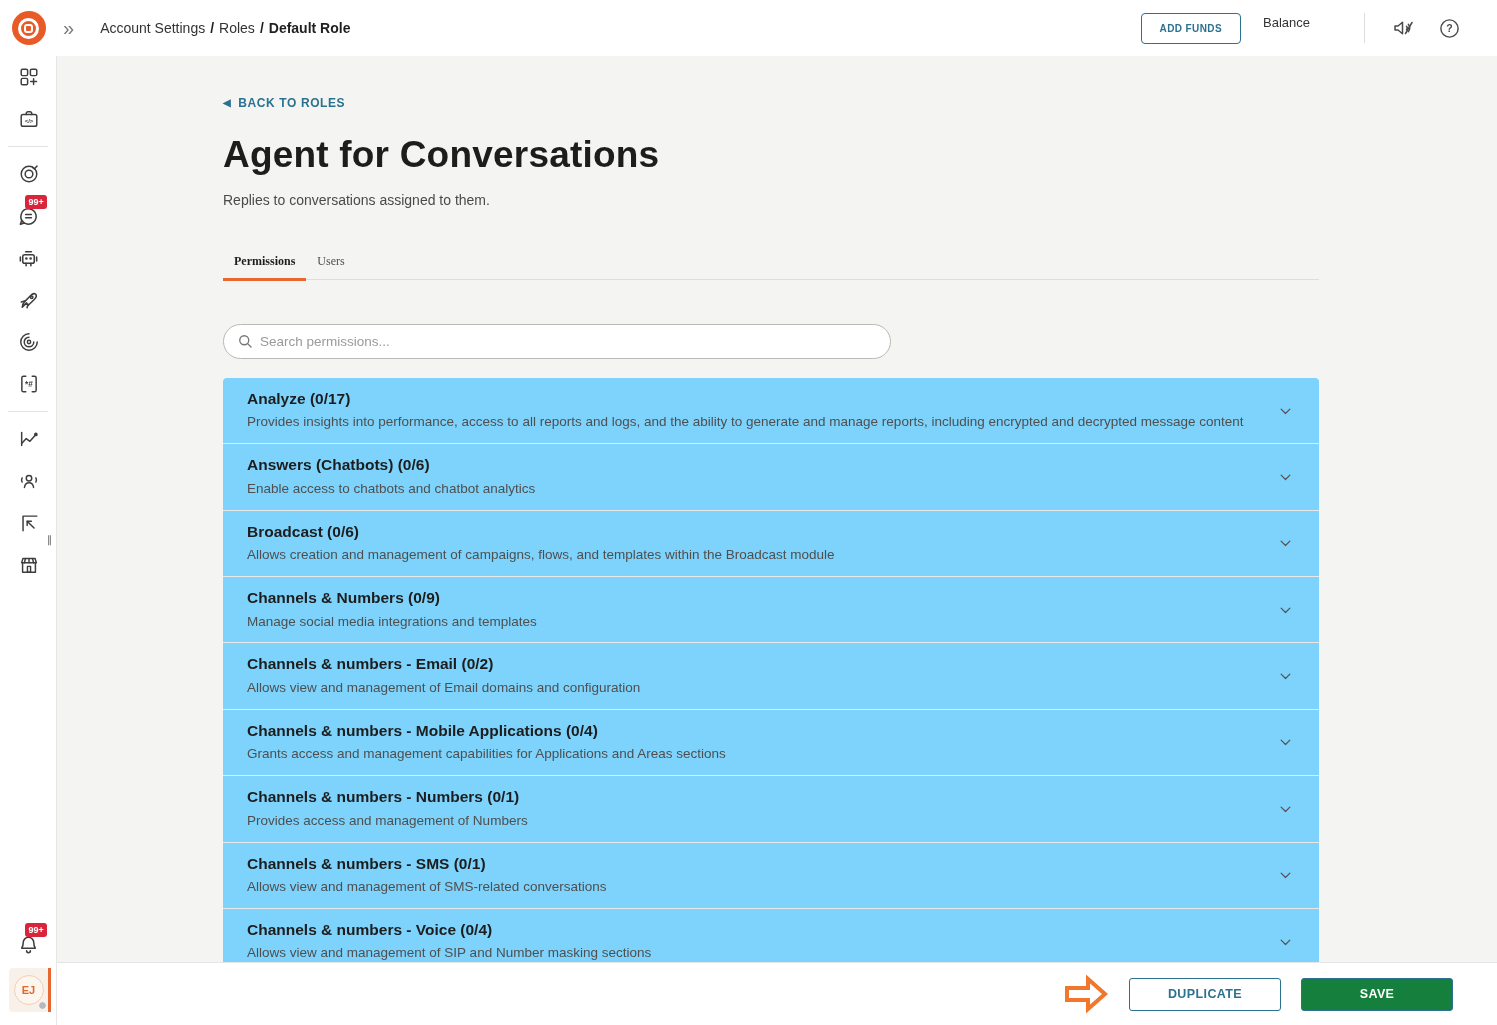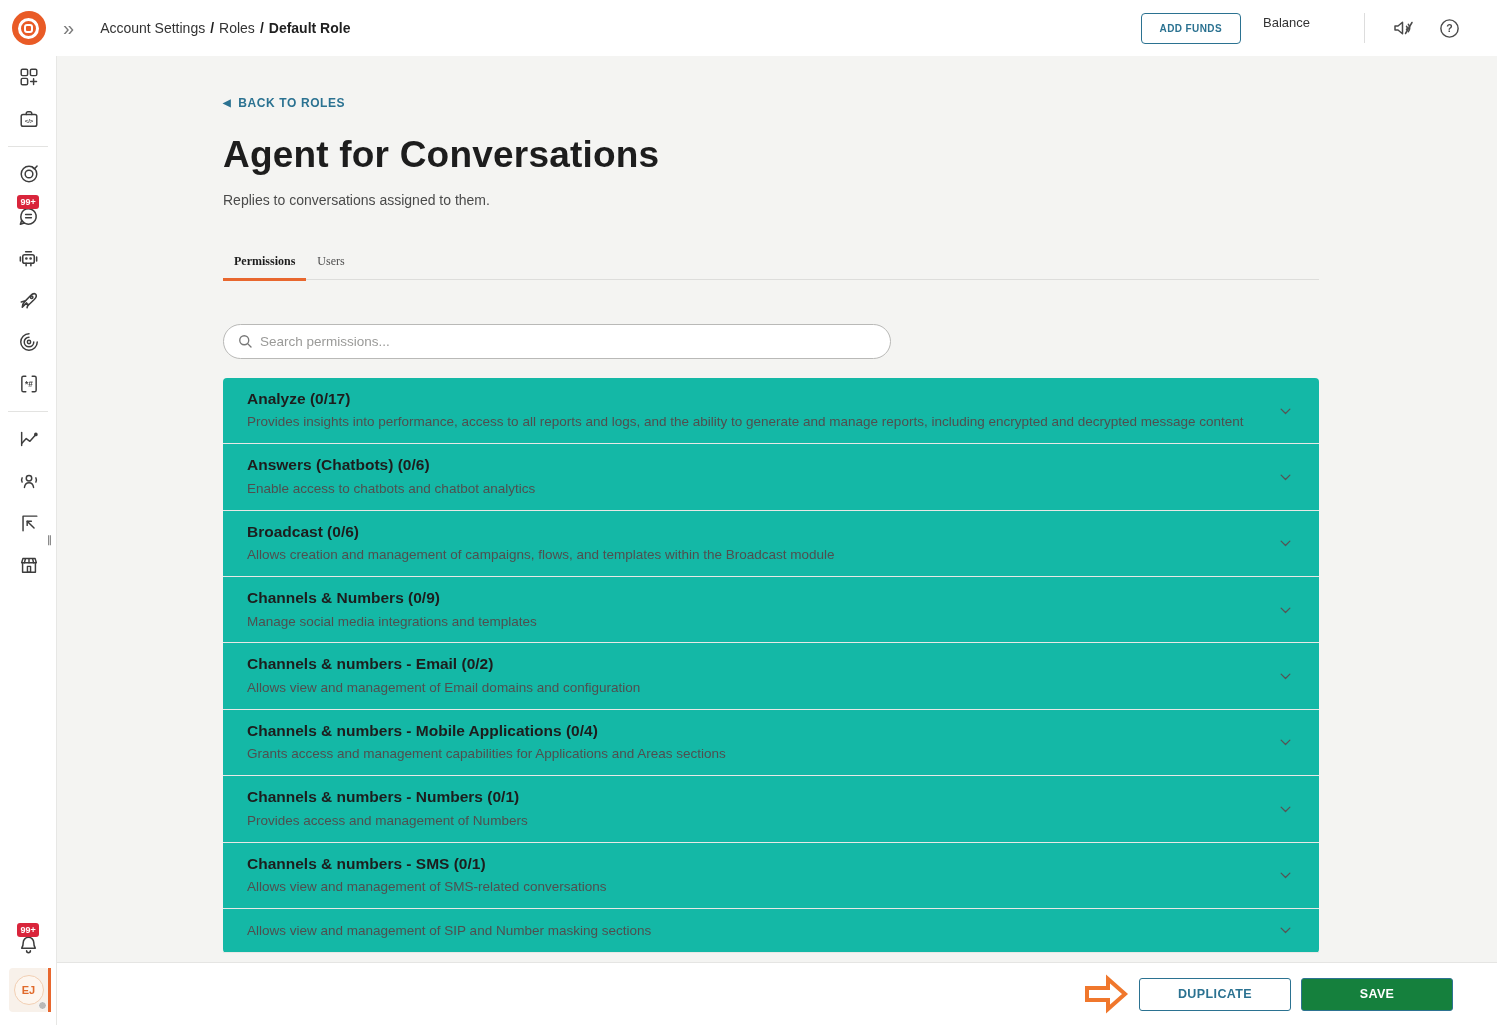--- a/index.html
+++ b/index.html
@@ -29,21 +29,21 @@
     align-items:center; justify-content:center; cursor:pointer; }
   .top-icon:last-child { margin-right:0; }
 
   
   .sidebar { position:absolute; top:56px; left:0; bottom:0; width:57px; background:#fff;
     border-right:1px solid #e7e7e5; z-index:4; }
   .side-item { width:57px; height:42px; display:flex; align-items:center; justify-content:center;
     position:relative; cursor:pointer; color:#3d3d3d; }
   .side-divider { height:1px; background:#e3e3e1; margin:6px 8px; }
   .badge { position:absolute; background:#d9253b; color:#fff; font-size:9px; font-weight:700;
-    padding:1.5px 3.5px; border-radius:3px; top:0; left:17px; line-height:1.2; }
+    padding:1.5px 3.5px; border-radius:3px; top:0; left:25px; line-height:1.2; }
   .side-bottom { position:absolute; bottom:10px; left:0; width:57px; }
   .avatar-item { position:relative; width:57px; height:50px; display:flex; align-items:center;
     justify-content:center; cursor:pointer; }
   .avatar-bg { width:40px; height:44px; background:#f8f1ea; border-radius:4px; display:flex;
     align-items:center; justify-content:center; position:relative; }
   .avatar-circle { width:30px; height:30px; border-radius:50%; background:#fdf6ef;
     border:1px solid #f2cfb3; color:#e06a2b; font-size:11px; font-weight:700;
     display:flex; align-items:center; justify-content:center; }
   .status-dot { position:absolute; width:9px; height:9px; background:#b9b9b9; border:1.5px solid #fff;
     border-radius:50%; right:2px; bottom:2px; }
@@ -67,32 +67,32 @@
   .tab.active::after { content:""; position:absolute; left:0; right:0; bottom:-2px; height:3px;
     background:#e8672e; }
 
   .search-wrap { margin-top:44px; position:relative; width:668px; }
   .search-input { width:100%; height:35px; border:1px solid #b9b9b7; border-radius:18px;
     padding:0 16px 0 36px; font-size:13.5px; color:#333; background:#fff; outline:none;
     font-family:"Liberation Sans", sans-serif; }
   .search-input::placeholder { color:#9a9a98; }
   .search-icon { position:absolute; left:13px; top:8px; color:#777; }
 
-  .perm-list { margin-top:19px; background:#14b8a6; border-radius:4px; }
+  .perm-list { margin-top:19px; background:#7dd3fc; border-radius:4px; }
   .perm-row { position:relative; padding:10px 60px 11px 24px; border-bottom:1px solid #e8e8e6;
     cursor:pointer; }
   .perm-row:first-child { border-top-left-radius:4px; border-top-right-radius:4px; }
   .perm-title { font-size:15.5px; font-weight:700; color:#1d1d1d; line-height:1.45; }
   .perm-desc { font-size:13.5px; color:#4f4f4f; margin-top:3px; line-height:1.4; }
   .chev { position:absolute; right:26px; top:50%; transform:translateY(-50%); color:#555; }
 
   
   .footer { position:absolute; left:57px; right:0; bottom:0; height:63px; background:#fff;
     border-top:1px solid #e5e5e3; display:flex; align-items:center; justify-content:flex-end;
-    padding-right:44px; gap:10px; z-index:5; }
+    padding-right:44px; gap:20px; z-index:5; }
   .annot-arrow { margin-right:0px; display:flex; align-items:center; }
   .btn-duplicate { width:152px; height:33px; background:#fff; border:1px solid #2b7291;
     color:#2b7291; border-radius:3px; font-size:12.5px; font-weight:700; letter-spacing:.4px;
     cursor:pointer; font-family:"Liberation Sans", sans-serif; }
   .btn-save { width:152px; height:33px; background:#15803d; border:1px solid #2d7391; color:#fff;
     border-radius:3px; font-size:12.5px; font-weight:700; letter-spacing:.4px; cursor:pointer;
     font-family:"Liberation Sans", sans-serif; }
 
   svg { display:block; }
 </style>
@@ -343,20 +343,21 @@
     <div class="perm-title">Channels &amp; numbers - SMS (0/1)</div>
     <div class="perm-desc">Allows view and management of SMS-related conversations</div>
     <span class="chev">
       <svg width="15" height="15" viewBox="0 0 24 24" fill="none" stroke="currentColor" stroke-width="2" stroke-linecap="round" stroke-linejoin="round">
         <path d="M5 9l7 7 7-7"></path>
       </svg>
     </span>
   </div>
 
   <div class="perm-row">
+    <div class="perm-title">Channels &amp; numbers - Voice (0/4)</div>
     <div class="perm-desc">Allows view and management of SIP and Number masking sections</div>
     <span class="chev">
       <svg width="15" height="15" viewBox="0 0 24 24" fill="none" stroke="currentColor" stroke-width="2" stroke-linecap="round" stroke-linejoin="round">
         <path d="M5 9l7 7 7-7"></path>
       </svg>
     </span>
   </div>
 
 </div>
   </div>

